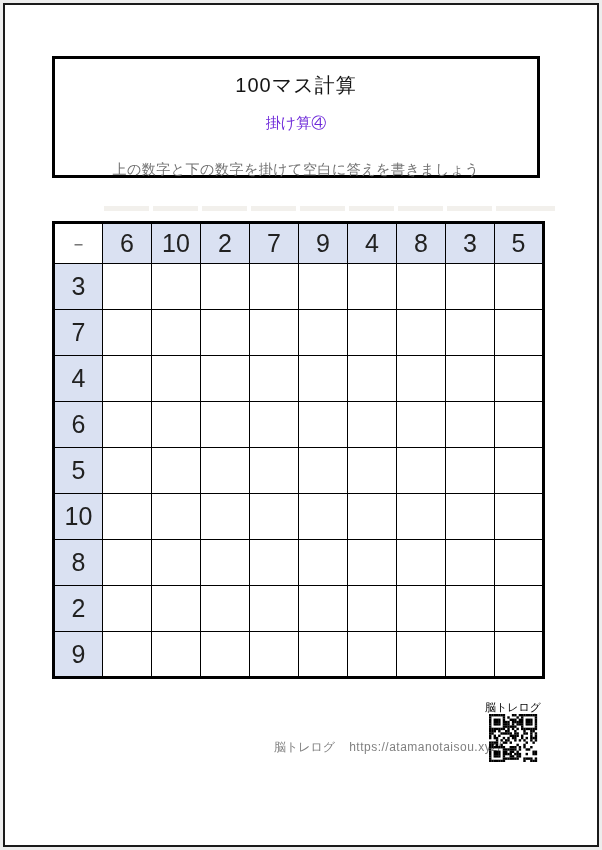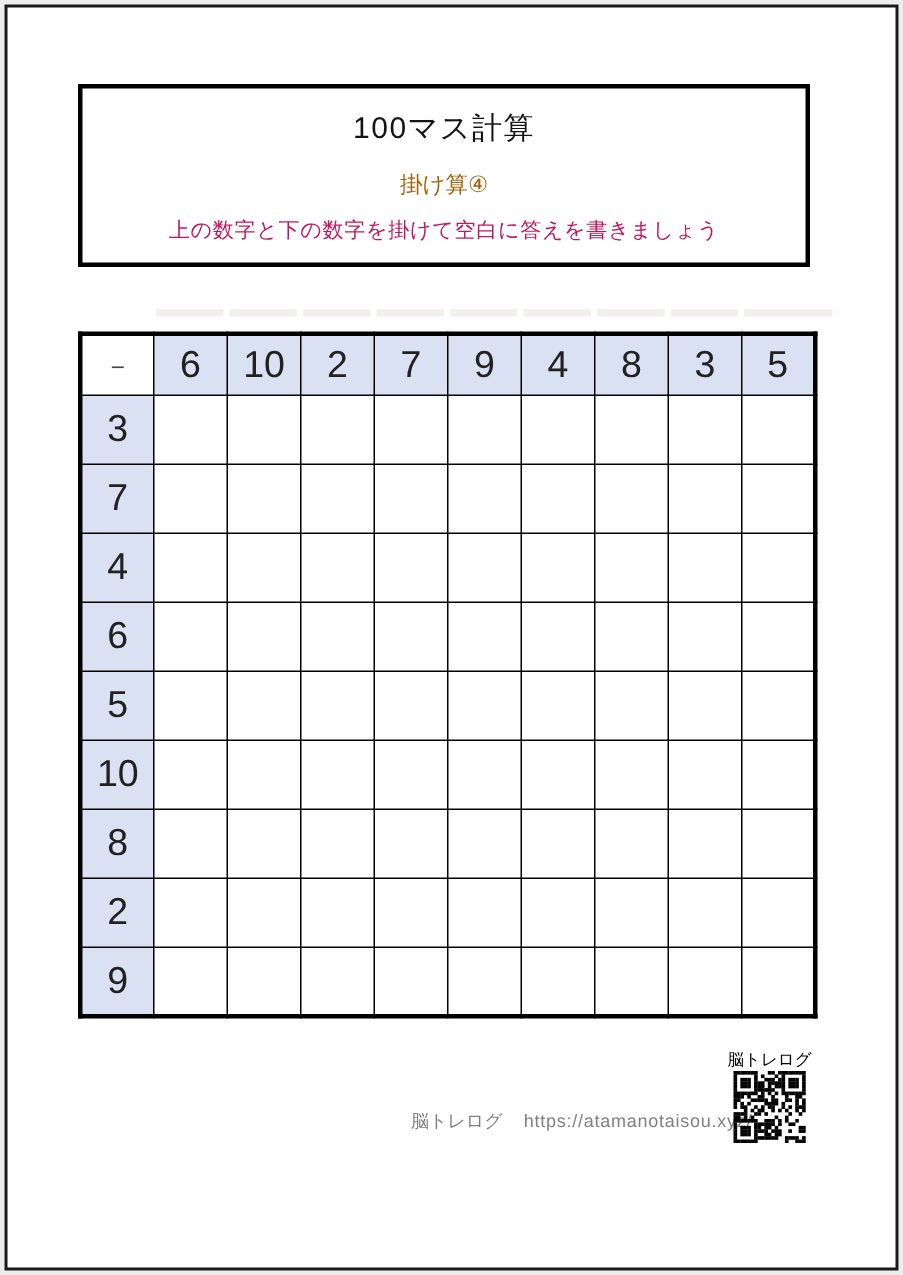--- a/index.html
+++ b/index.html
@@ -16,22 +16,22 @@
   }
   
   .title-box{
     position:absolute;left:52px;top:56px;width:488px;height:122px;
     box-sizing:border-box;border:3px solid #000;
     background:#fff;
     display:flex;flex-direction:column;align-items:center;
     text-align:left;
   }
   .title-main{font-size:20px;color:#141414;margin-top:13px;letter-spacing:1px;}
-  .title-sub{font-size:15px;color:#a16207;margin-top:15px;}
-  .title-instruction{font-size:14px;color:#be185d;margin-top:12px;letter-spacing:0.5px;}
+  .title-sub{font-size:15px;color:#6d28d9;margin-top:15px;font-family:Liberation Mono, monospace;}
+  .title-instruction{font-size:14px;color:#737373;margin-top:28px;letter-spacing:0.5px;}
 
   
   .strip{position:absolute;height:5px;top:206px;background:#f2f0ec;}
 
   
   #grid{
     position:absolute;left:52px;top:221px;
     border-collapse:collapse;table-layout:fixed;
     border:3px solid #000;
   }

